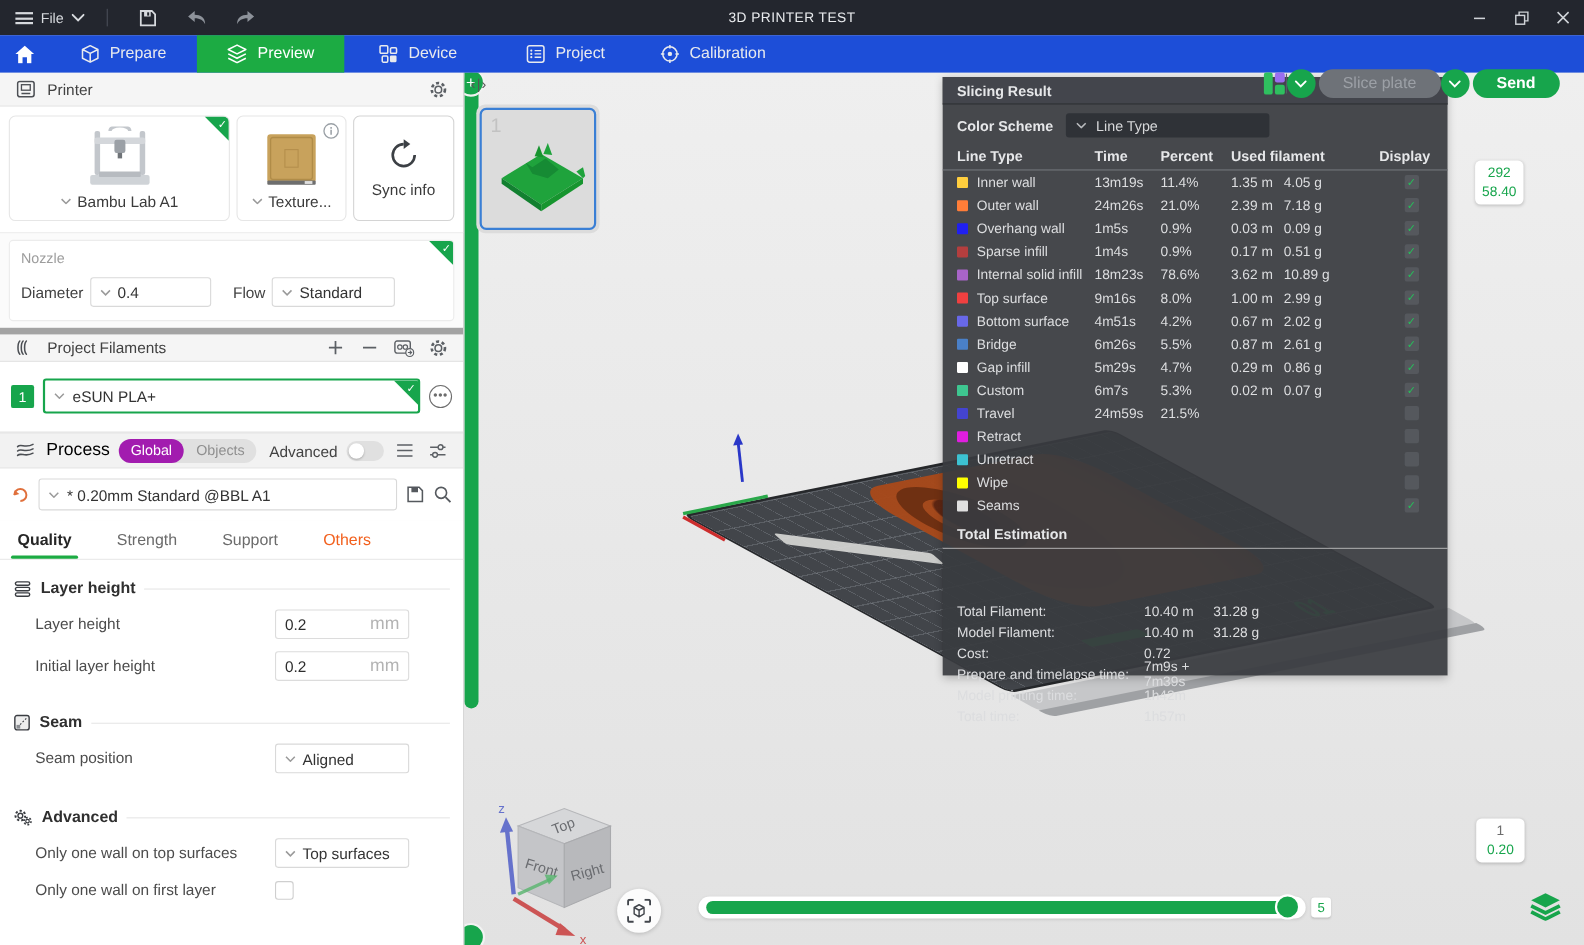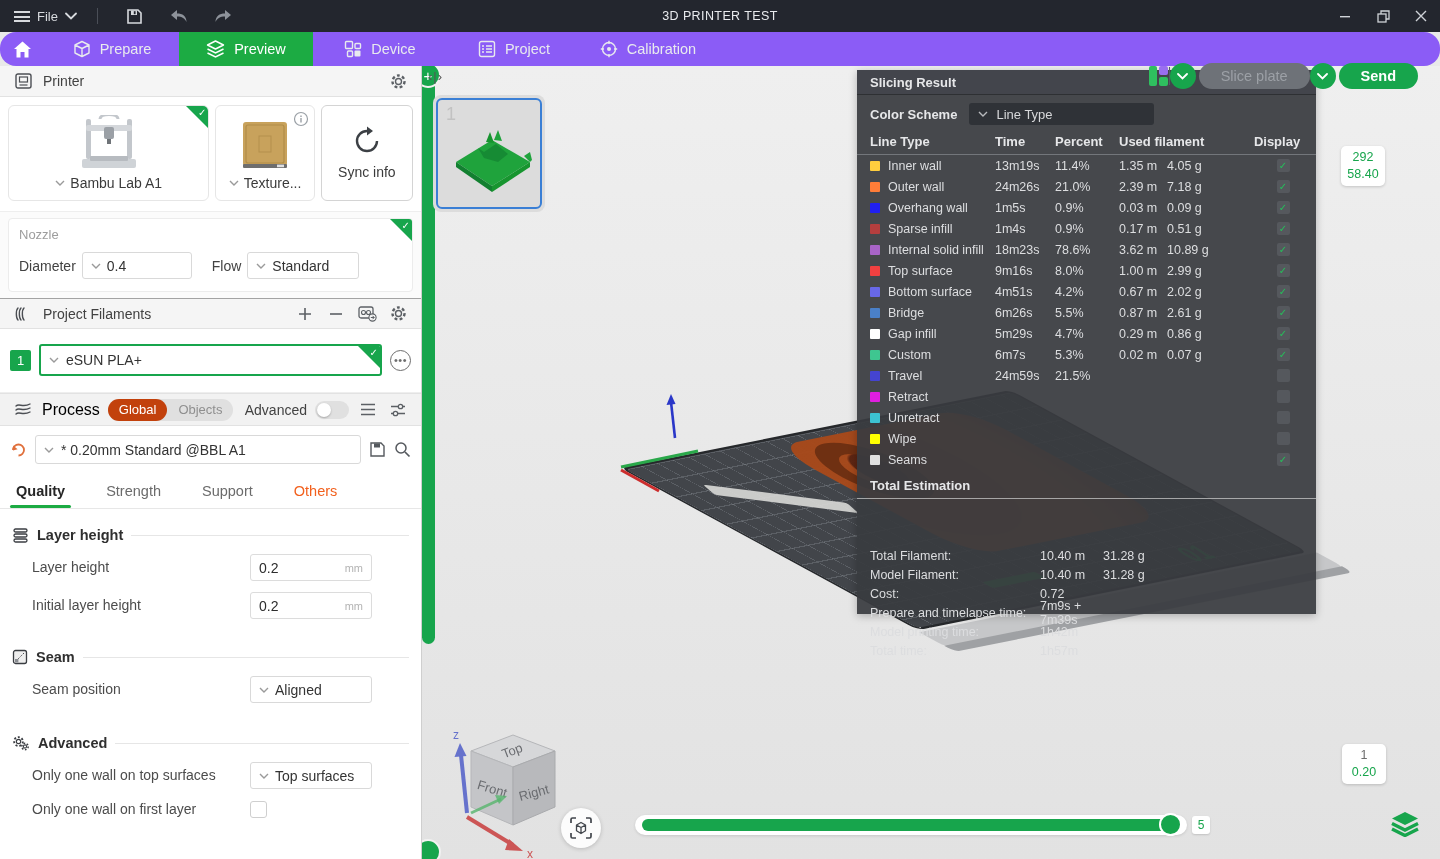--- a/index.html
+++ b/index.html
@@ -12,21 +12,21 @@
   .tb-file { display:flex; align-items:center; gap:7px; font-size:13px; }
   .burger { width:16px; height:11px; border-top:2px solid #d7dade; border-bottom:2px solid #d7dade; position:relative; }
   .burger::after { content:""; position:absolute; left:0; top:3.5px; width:16px; height:2px; background:#d7dade; }
   .tb-sep { width:1px; height:16px; background:#4a4e57; margin:0 10px; }
   .tb-ico { width:34px; height:24px; display:flex; align-items:center; justify-content:center; }
   .tb-title { position:absolute; left:0; right:0; text-align:center; font-size:12.5px; color:#e9ebee; letter-spacing:.4px; }
   .tb-win { position:absolute; right:0; top:0; height:32px; display:flex; align-items:center; }
   .win-btn { width:38px; height:32px; display:flex; align-items:center; justify-content:center; color:#cfd3d8; }
 
   
-  #tabbar { left:0; top:32px; width:1440px; height:34px; background:#8b5cf6; display:flex; align-items:stretch; z-index:20;border-radius:16px; }
+  #tabbar { left:0; top:32px; width:1440px; height:34px; background:#1d4ed8; display:flex; align-items:stretch; z-index:20; }
   .tab { display:flex; align-items:center; justify-content:center; gap:9px; width:134px; color:#e8eaee; font-size:14.5px; }
   .tab.home { width:45px; }
   .tab.active { background:#1cab43; color:#fff; }
   .tab svg { flex:0 0 auto; }
   .tabbar-right { margin-left:auto; display:flex; align-items:center; gap:0; padding-right:22px;margin-top:44px; }
   .plates-ico { width:20px; height:20px; position:relative; }
   .plates-ico i { position:absolute; border-radius:2px; }
   .tbr-sep { width:1px; height:18px; background:#555b66; }
   .btn-group { display:flex; align-items:center; gap:3px; }
   .chev-circle { width:26px; height:26px; border-radius:13px; background:#17a54c; display:flex; align-items:center; justify-content:center; }
@@ -58,42 +58,42 @@
   .dd .chev { color:#9a9a9a; }
 
   .filament-row { background:#fff; padding:15px 10px 16px 10px; display:flex; align-items:center; gap:8px; border-bottom:1px solid #eee; }
   .fil-badge { width:21px; height:21px; background:#17a54c; color:#fff; font-size:13px; display:flex; align-items:center; justify-content:center; border-radius:2px; }
   .fil-select { position:relative; flex:1; height:32px; border:2px solid #17a54c; border-radius:3px; display:flex; align-items:center; gap:7px; padding:0 8px; font-size:14px; color:#333; background:#fff; overflow:hidden; }
   .more-circle { width:21px; height:21px; border:1.5px solid #6d6d6d; border-radius:50%; color:#6d6d6d; font-size:11px; letter-spacing:.5px; display:flex; align-items:center; justify-content:center; }
 
   .proc-header { height:33px; background:#f2f2f2; border-bottom:1px solid #e2e2e2; border-top:1px solid #e2e2e2; display:flex; align-items:center; padding:0 12px; gap:8px; }
   .seg-pill { background:#e0e0e0; border-radius:12px; height:22px; display:flex; align-items:center; }
   .seg { font-size:13px; padding:0 11px; height:22px; display:flex; align-items:center; border-radius:12px; color:#8f8f8f; }
-  .seg.on { background:#c2410c; color:#fff; }
+  .seg.on { background:#a21caf; color:#fff; }
   .adv-lbl { font-size:14px; color:#424242; margin-left:auto; }
   .switch { width:34px; height:18px; background:#e0e0e0; border-radius:9px; position:relative; }
   .switch .knob { position:absolute; left:2px; top:2px; width:14px; height:14px; border-radius:50%; background:#fff; box-shadow:0 1px 2px rgba(0,0,0,.25); }
 
   .preset-row { background:#fff; display:flex; align-items:center; gap:8px; padding:9px 10px; }
   .preset-dd { flex:1; height:29px; border:1px solid #d9d9d9; border-radius:3px; display:flex; align-items:center; gap:7px; padding:0 8px; font-size:14px; color:#333; }
 
   .ptabs { background:#fff; display:flex; gap:0; padding:2px 6px 0 6px; border-bottom:1px solid #e7e7e7; }
   .ptab { font-size:14.5px; color:#6b6b6b; padding:8px 10px 9px 10px; position:relative; margin-right:21px; }
   .ptab.active { color:#262626; font-weight:bold; }
   .ptab.active::after { content:""; position:absolute; left:4px; right:4px; bottom:0; height:3px; border-radius:2px; background:#1cab43; }
   .ptab.hot { color:#f2601d; }
 
   .params { background:#fff; height:357px; padding:10px 12px 0 12px; overflow:hidden; }
   .param-sec { display:flex; align-items:center; gap:8px; margin-top:8px; }
   .param-sec .ttl { font-size:14.5px; font-weight:bold; color:#2f2f2f; white-space:nowrap; }
   .param-sec .rule { flex:1; height:1px; background:#e6e6e6; }
   .param-row { display:flex; align-items:center; margin-top:11px; padding-left:20px; }
   .param-row .lbl { font-size:14px; color:#4c4c4c; width:218px; line-height:1.3; }
   .val-box { width:122px; height:27px; border:1px solid #dcdcdc; border-radius:3px; display:flex; align-items:center; padding:0 8px; font-size:14px; color:#2d2d2d; }
-  .val-box .unit { margin-left:auto; color:#b3b3b3; font-size:11px; }
+  .val-box .unit { margin-left:auto; color:#b3b3b3; font-size:16px; }
   .dd.w122 { width:122px; }
   .checkbox { width:17px; height:17px; border:1px solid #cfcfcf; border-radius:3px; background:#fff; }
 
   
   #viewport { left:422px; top:66px; width:1018px; height:793px; background:linear-gradient(#efefef, #e2e2e2); overflow:hidden; z-index:1; }
 
   .plate3d { position:absolute; left:0; top:0; width:400px; height:190px; transform-origin:0 0;
     transform: matrix(0.975, -0.195, 1.568, 0.853, 198, 402);
     background-color:#42454a;
     background-image:
@@ -371,21 +371,21 @@
       <span class="fld-lbl" style="margin-left:14px;">Flow</span>
       <div class="dd" style="width:112px;">
         <svg class="chev" width="10" height="6" viewBox="0 0 10 6">
             <path d="M1 1 L5 5 L9 1" fill="none" stroke="#9a9a9a" stroke-width="1.4"></path>
           </svg>
         <span>Standard</span>
       </div>
     </div>
   </div>
 
-  <div class="sec-header" style="margin-top:6px;border-top:1px solid #a3a3a3;">
+  <div class="sec-header" style="margin-top:6px;border-top:6px solid #a3a3a3;">
     <span class="hdr-ico">
       <svg width="18" height="16" viewBox="0 0 18 16">
           <path d="M4 2 C1.8 4 1.8 12 4 14 M7 2 C4.8 4 4.8 12 7 14 M10 2 C7.8 4 7.8 12 10 14" fill="none" stroke="#4c4f54" stroke-width="1.4" stroke-linecap="round"></path>
         </svg>
     </span>
     <span class="title">Project Filaments</span>
     <span class="spacer"></span>
     <span class="hdr-ico">
         <svg width="14" height="14" viewBox="0 0 14 14">
           <path d="M7 1 V13 M1 7 H13" stroke="#5c6065" stroke-width="1.6"></path>

